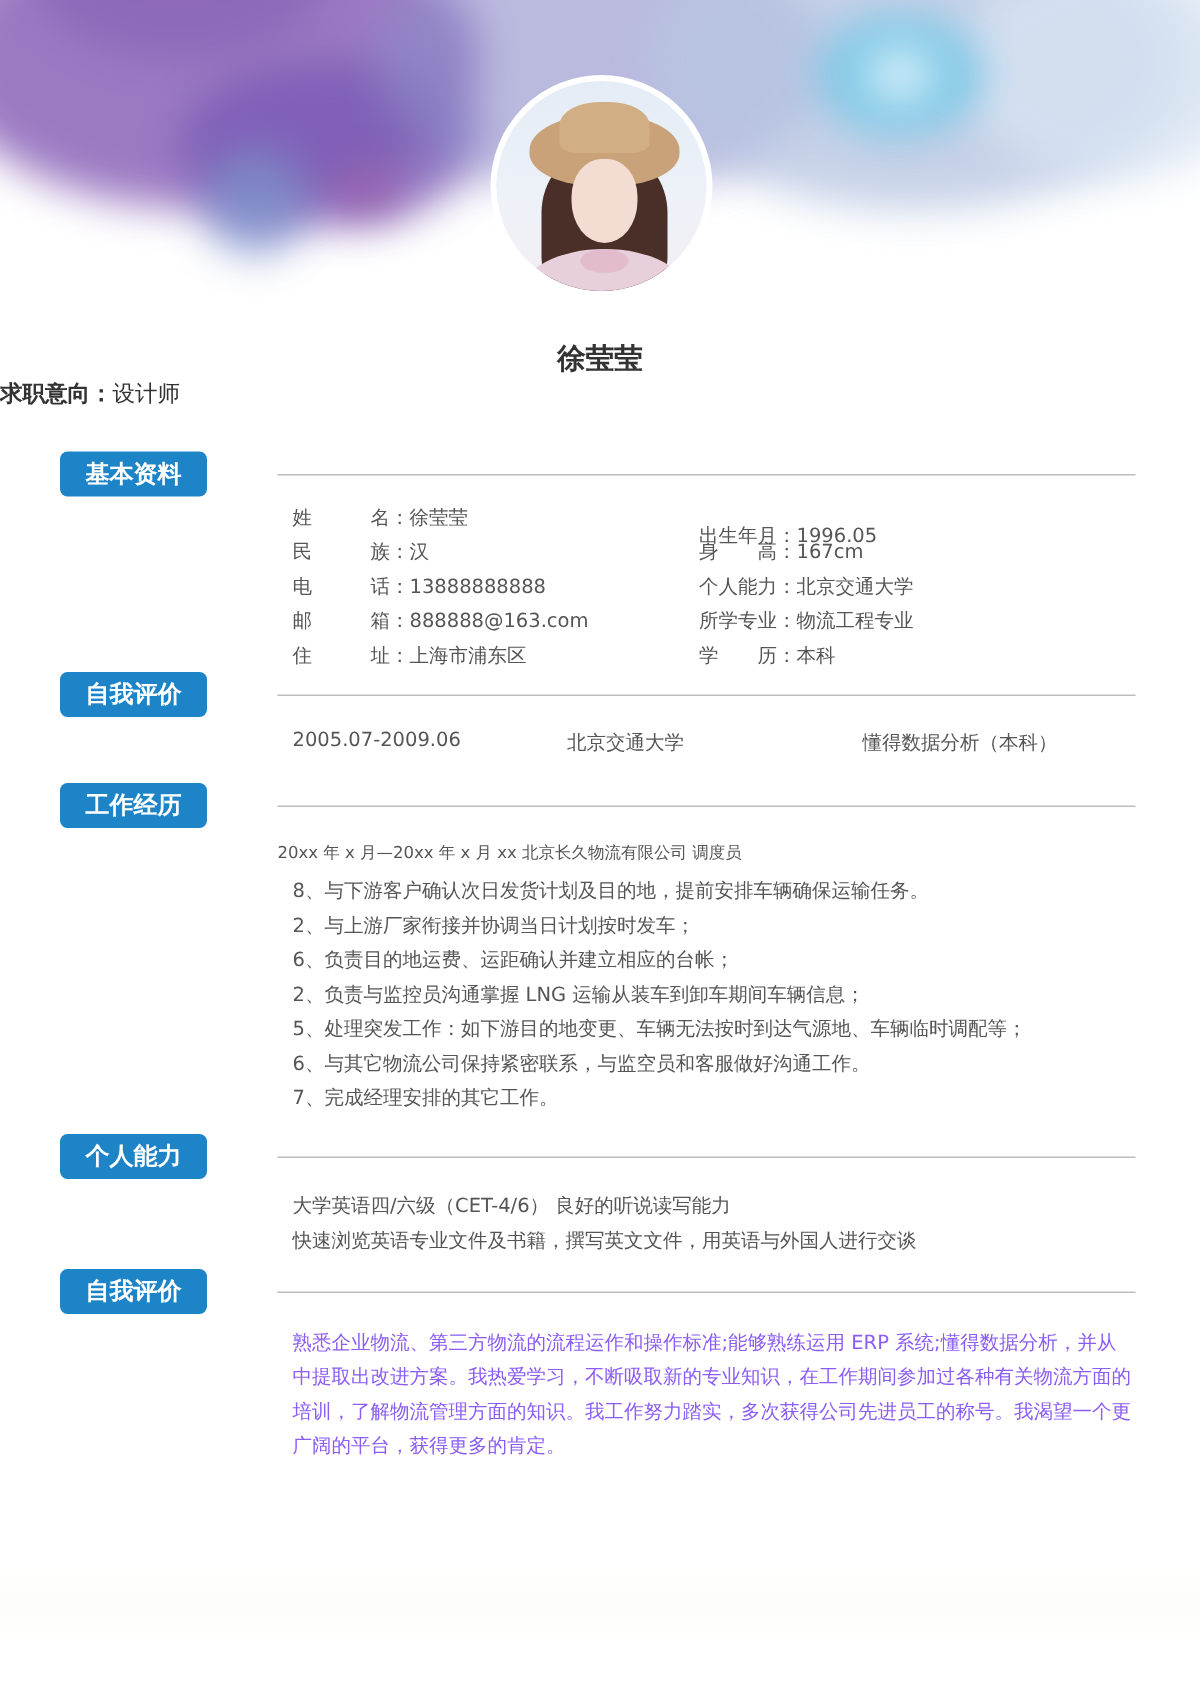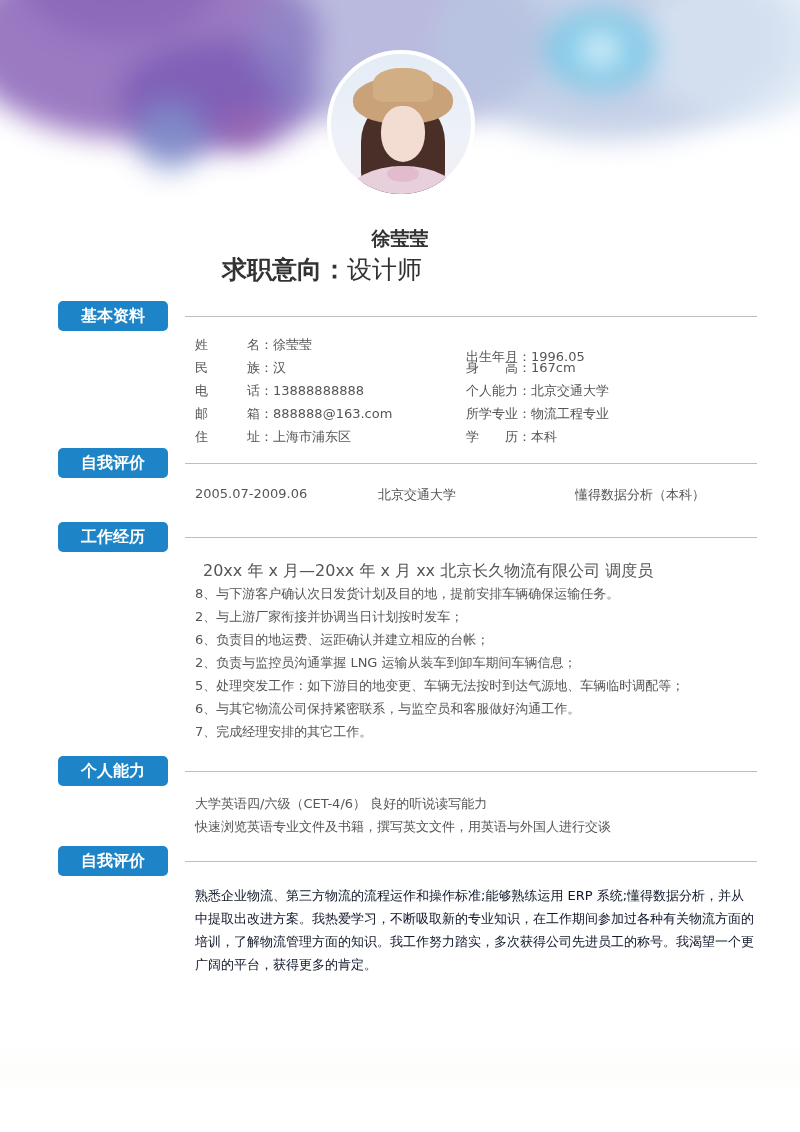--- a/index.html
+++ b/index.html
@@ -29,32 +29,32 @@
       background: linear-gradient(180deg, #e4ecf6 0%, #eef2f8 60%, #f3eef3 100%);
     }
     .avatar .hat { position: absolute; left: 22px; top: 22px; width: 100px; height: 48px; border-radius: 50% 50% 45% 45%; background: #c9a27a; }
     .avatar .hatcrown { position: absolute; left: 42px; top: 14px; width: 60px; height: 34px; border-radius: 45% 45% 20% 20%; background: #d2ae85; }
     .avatar .hair { position: absolute; left: 30px; top: 48px; width: 84px; height: 100px; border-radius: 40% 40% 30% 30%; background: #4a2f28; }
     .avatar .face { position: absolute; left: 50px; top: 52px; width: 44px; height: 56px; border-radius: 45% 45% 50% 50%; background: #f3ddd3; }
     .avatar .body { position: absolute; left: 16px; top: 112px; width: 112px; height: 60px; border-radius: 50% 50% 0 0; background: #e8cfdc; }
     .avatar .bow { position: absolute; left: 56px; top: 112px; width: 32px; height: 16px; border-radius: 50%; background: #e2bccd; }
 
     .name { position: absolute; top: 226px; left: 0; width: 800px; text-align: center; font-size: 19px; font-weight: bold; color: #333; z-index: 2; }
-    .intent { position: absolute; top: 253px; left: 0; width: 644px; text-align: center; font-size: 25px; color: #333; z-index: 2; }
+    .intent { position: absolute; top: 253px; left: 0; width: 644px; font-size: 15px; color: #333; z-index: 2; }
     .intent .lbl { font-weight: bold; }
 
     .section-tag {
-      position: absolute; left: 58px; width: 110px; height: 30px;
+      position: absolute; left: 40px; width: 98px; height: 30px;
       background: #1e84c8; border-radius: 5px; color: #fff;
       font-size: 16px; font-weight: bold; text-align: center; line-height: 30px;
     }
     .rule { position: absolute; left: 185px; width: 572px; height: 1px; background: #bdbdbd; }
 
     .t { position: absolute; font-size: 13px; color: #555; white-space: nowrap; }
-    .para { position: absolute; left: 195px; width: 560px; font-size: 13px; line-height: 23px; color: #0f172a; }
+    .para { position: absolute; left: 195px; width: 560px; font-size: 13px; line-height: 23px; color: #8b5cf6; }
     .bottom-fade { position: absolute; left: 0; top: 1040px; width: 800px; height: 60px; background: linear-gradient(180deg, #ffffff, #fdfdfb 50%, #ffffff); }
   </style>
 </head>
 <body>
 
 <div class="wash">
   <div class="blob b10"></div>
   <div class="blob b1"></div>
   <div class="blob b2"></div>
   <div class="blob b3"></div>
@@ -110,21 +110,21 @@
 </div>
 
 <div class="section-tag" style="top:448px">自我评价</div>
 <div class="rule" style="top:463px"></div>
 <div class="t" style="left:195px;top:486px">2005.07-2009.06</div>
 <div class="t" style="left:378px;top:486px">北京交通大学</div>
 <div class="t" style="left:575px;top:486px">懂得数据分析（本科）</div>
 
 <div class="section-tag" style="top:522px">工作经历</div>
 <div class="rule" style="top:537px"></div>
-<div class="t" style="left:203px;top:561px;font-size:16px">20xx 年  x  月—20xx 年  x 月  xx 北京长久物流有限公司  调度员</div>
+<div class="t" style="left:185px;top:561px;font-size:11px">20xx 年  x  月—20xx 年  x 月  xx 北京长久物流有限公司  调度员</div>
 <div class="t" style="left:195px;top:585px">8、与下游客户确认次日发货计划及目的地，提前安排车辆确保运输任务。</div>
 <div class="t" style="left:195px;top:608px">2、与上游厂家衔接并协调当日计划按时发车；</div>
 <div class="t" style="left:195px;top:631px">6、负责目的地运费、运距确认并建立相应的台帐；</div>
 <div class="t" style="left:195px;top:654px">2、负责与监控员沟通掌握 LNG 运输从装车到卸车期间车辆信息；</div>
 <div class="t" style="left:195px;top:677px">5、处理突发工作：如下游目的地变更、车辆无法按时到达气源地、车辆临时调配等；</div>
 <div class="t" style="left:195px;top:700px">6、与其它物流公司保持紧密联系，与监空员和客服做好沟通工作。</div>
 <div class="t" style="left:195px;top:723px">7、完成经理安排的其它工作。</div>
 
 <div class="section-tag" style="top:756px">个人能力</div>
 <div class="rule" style="top:771px"></div>

